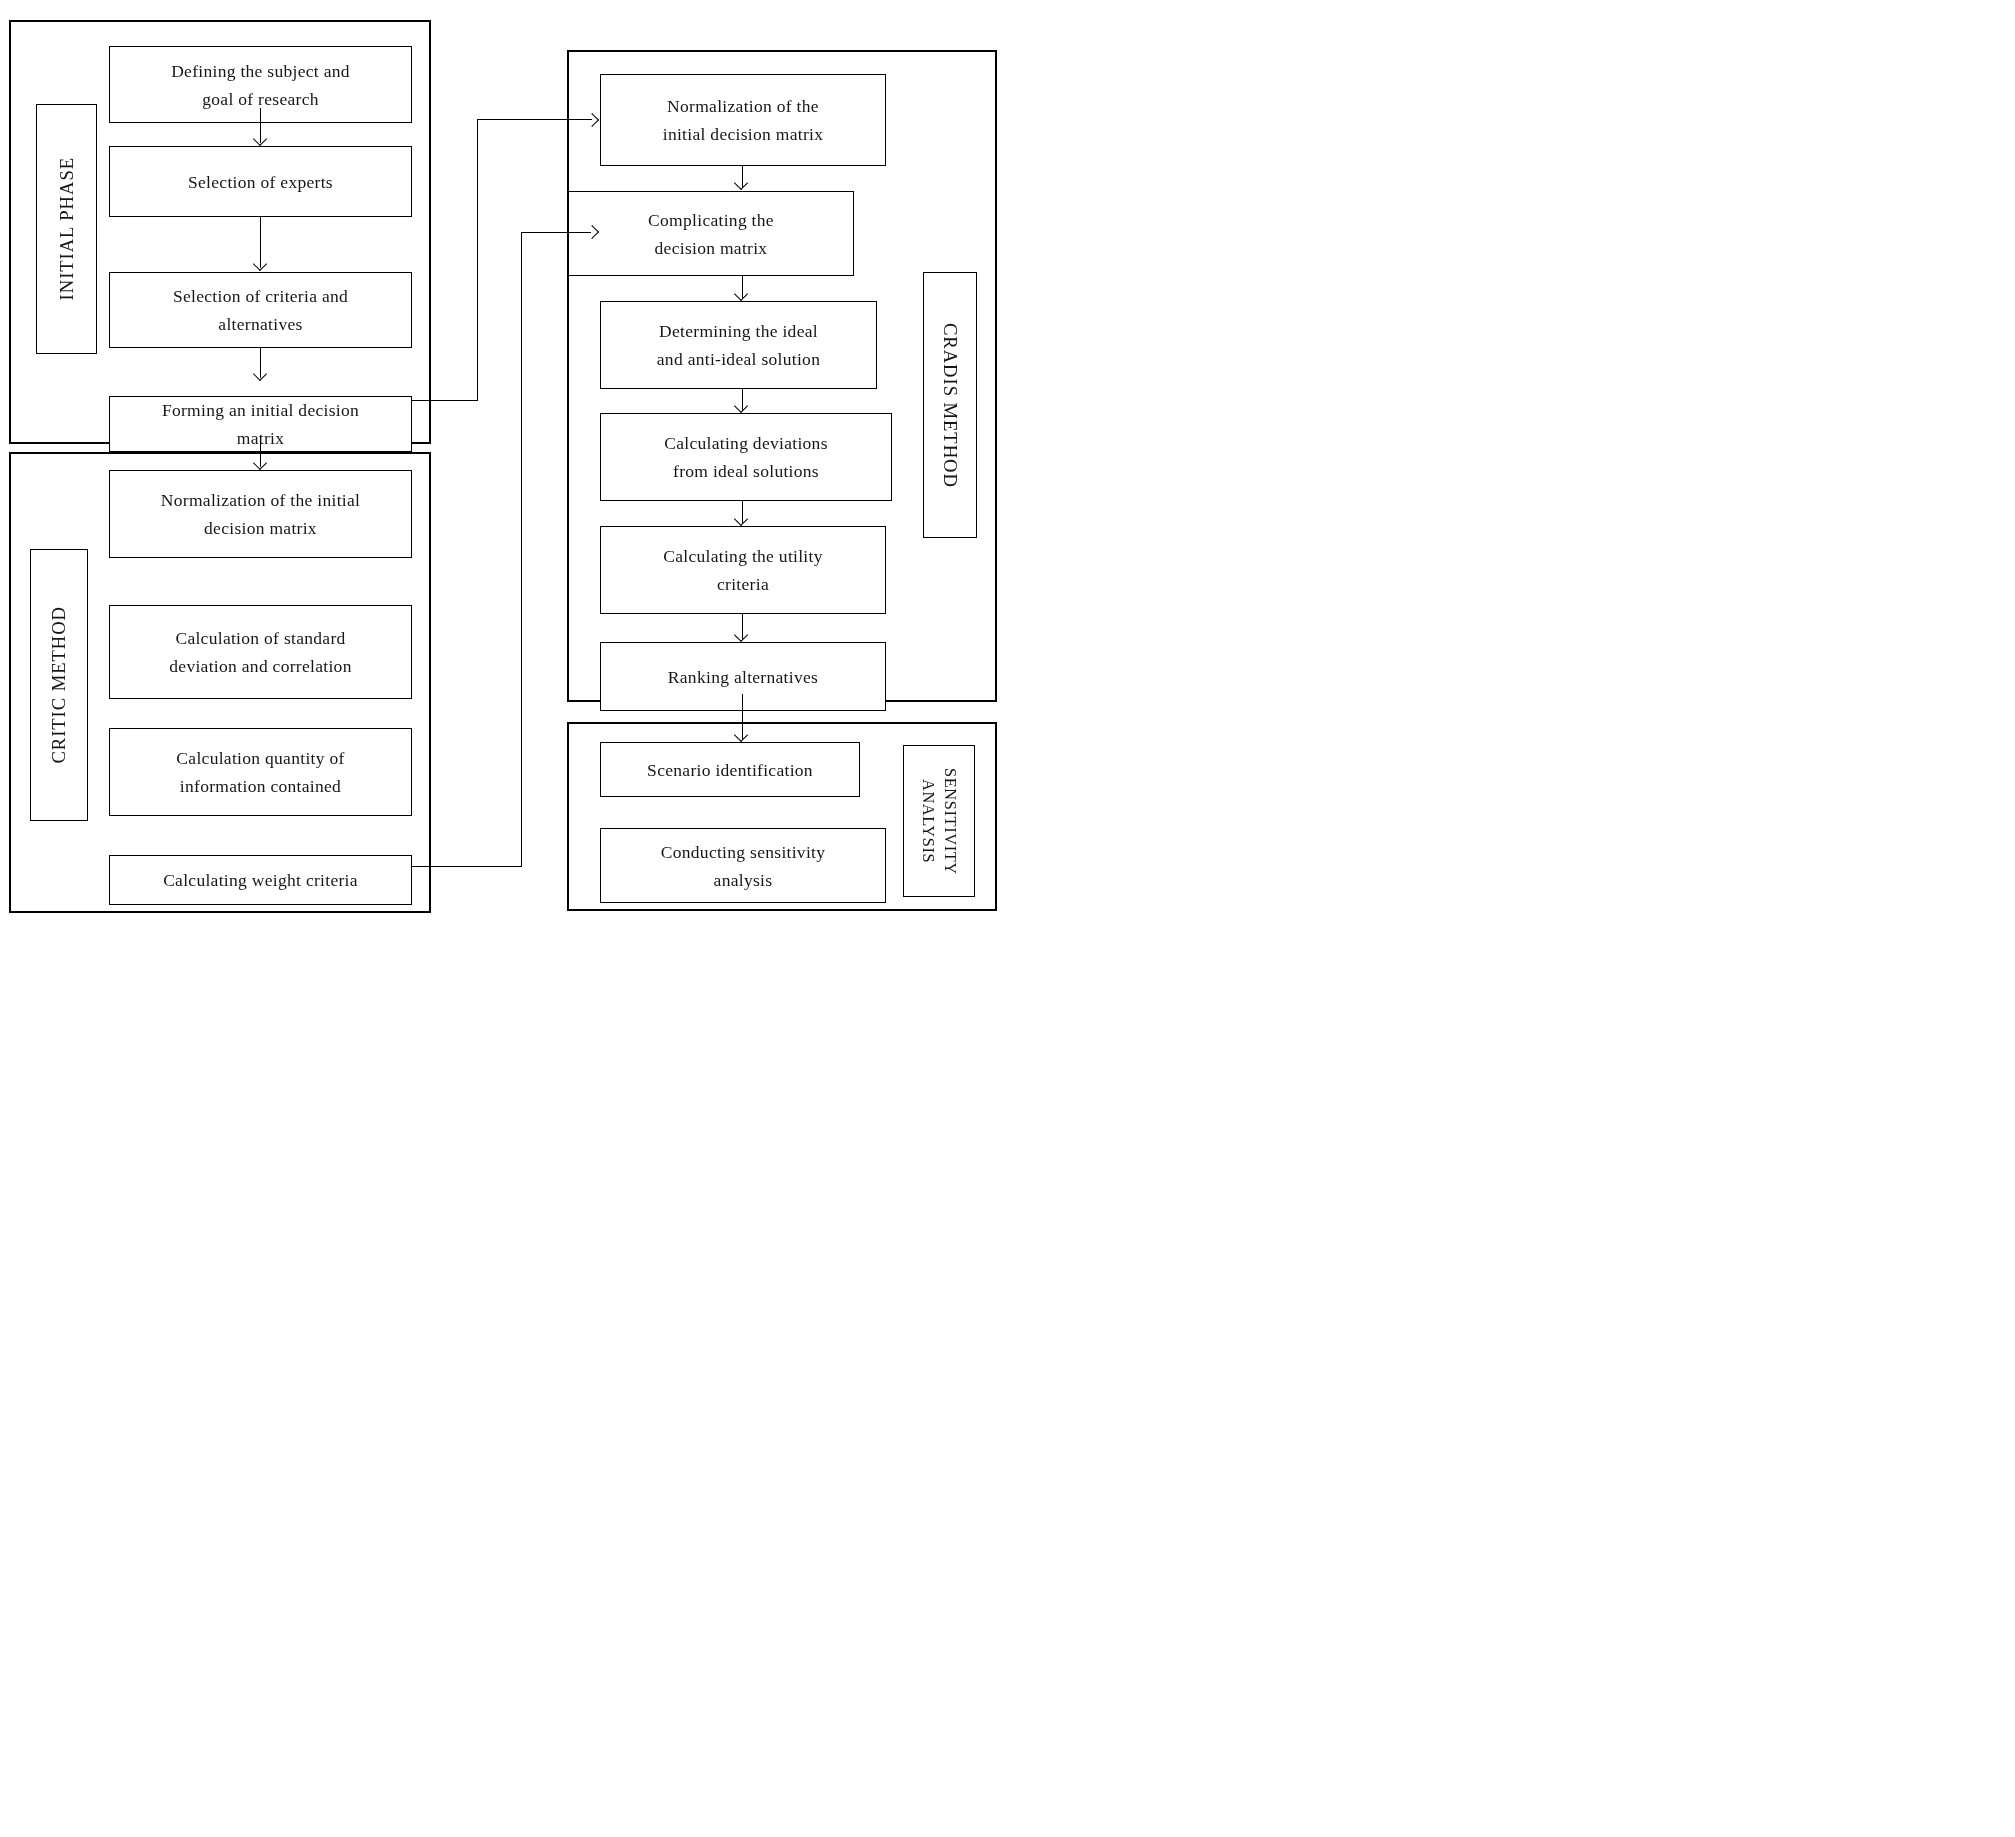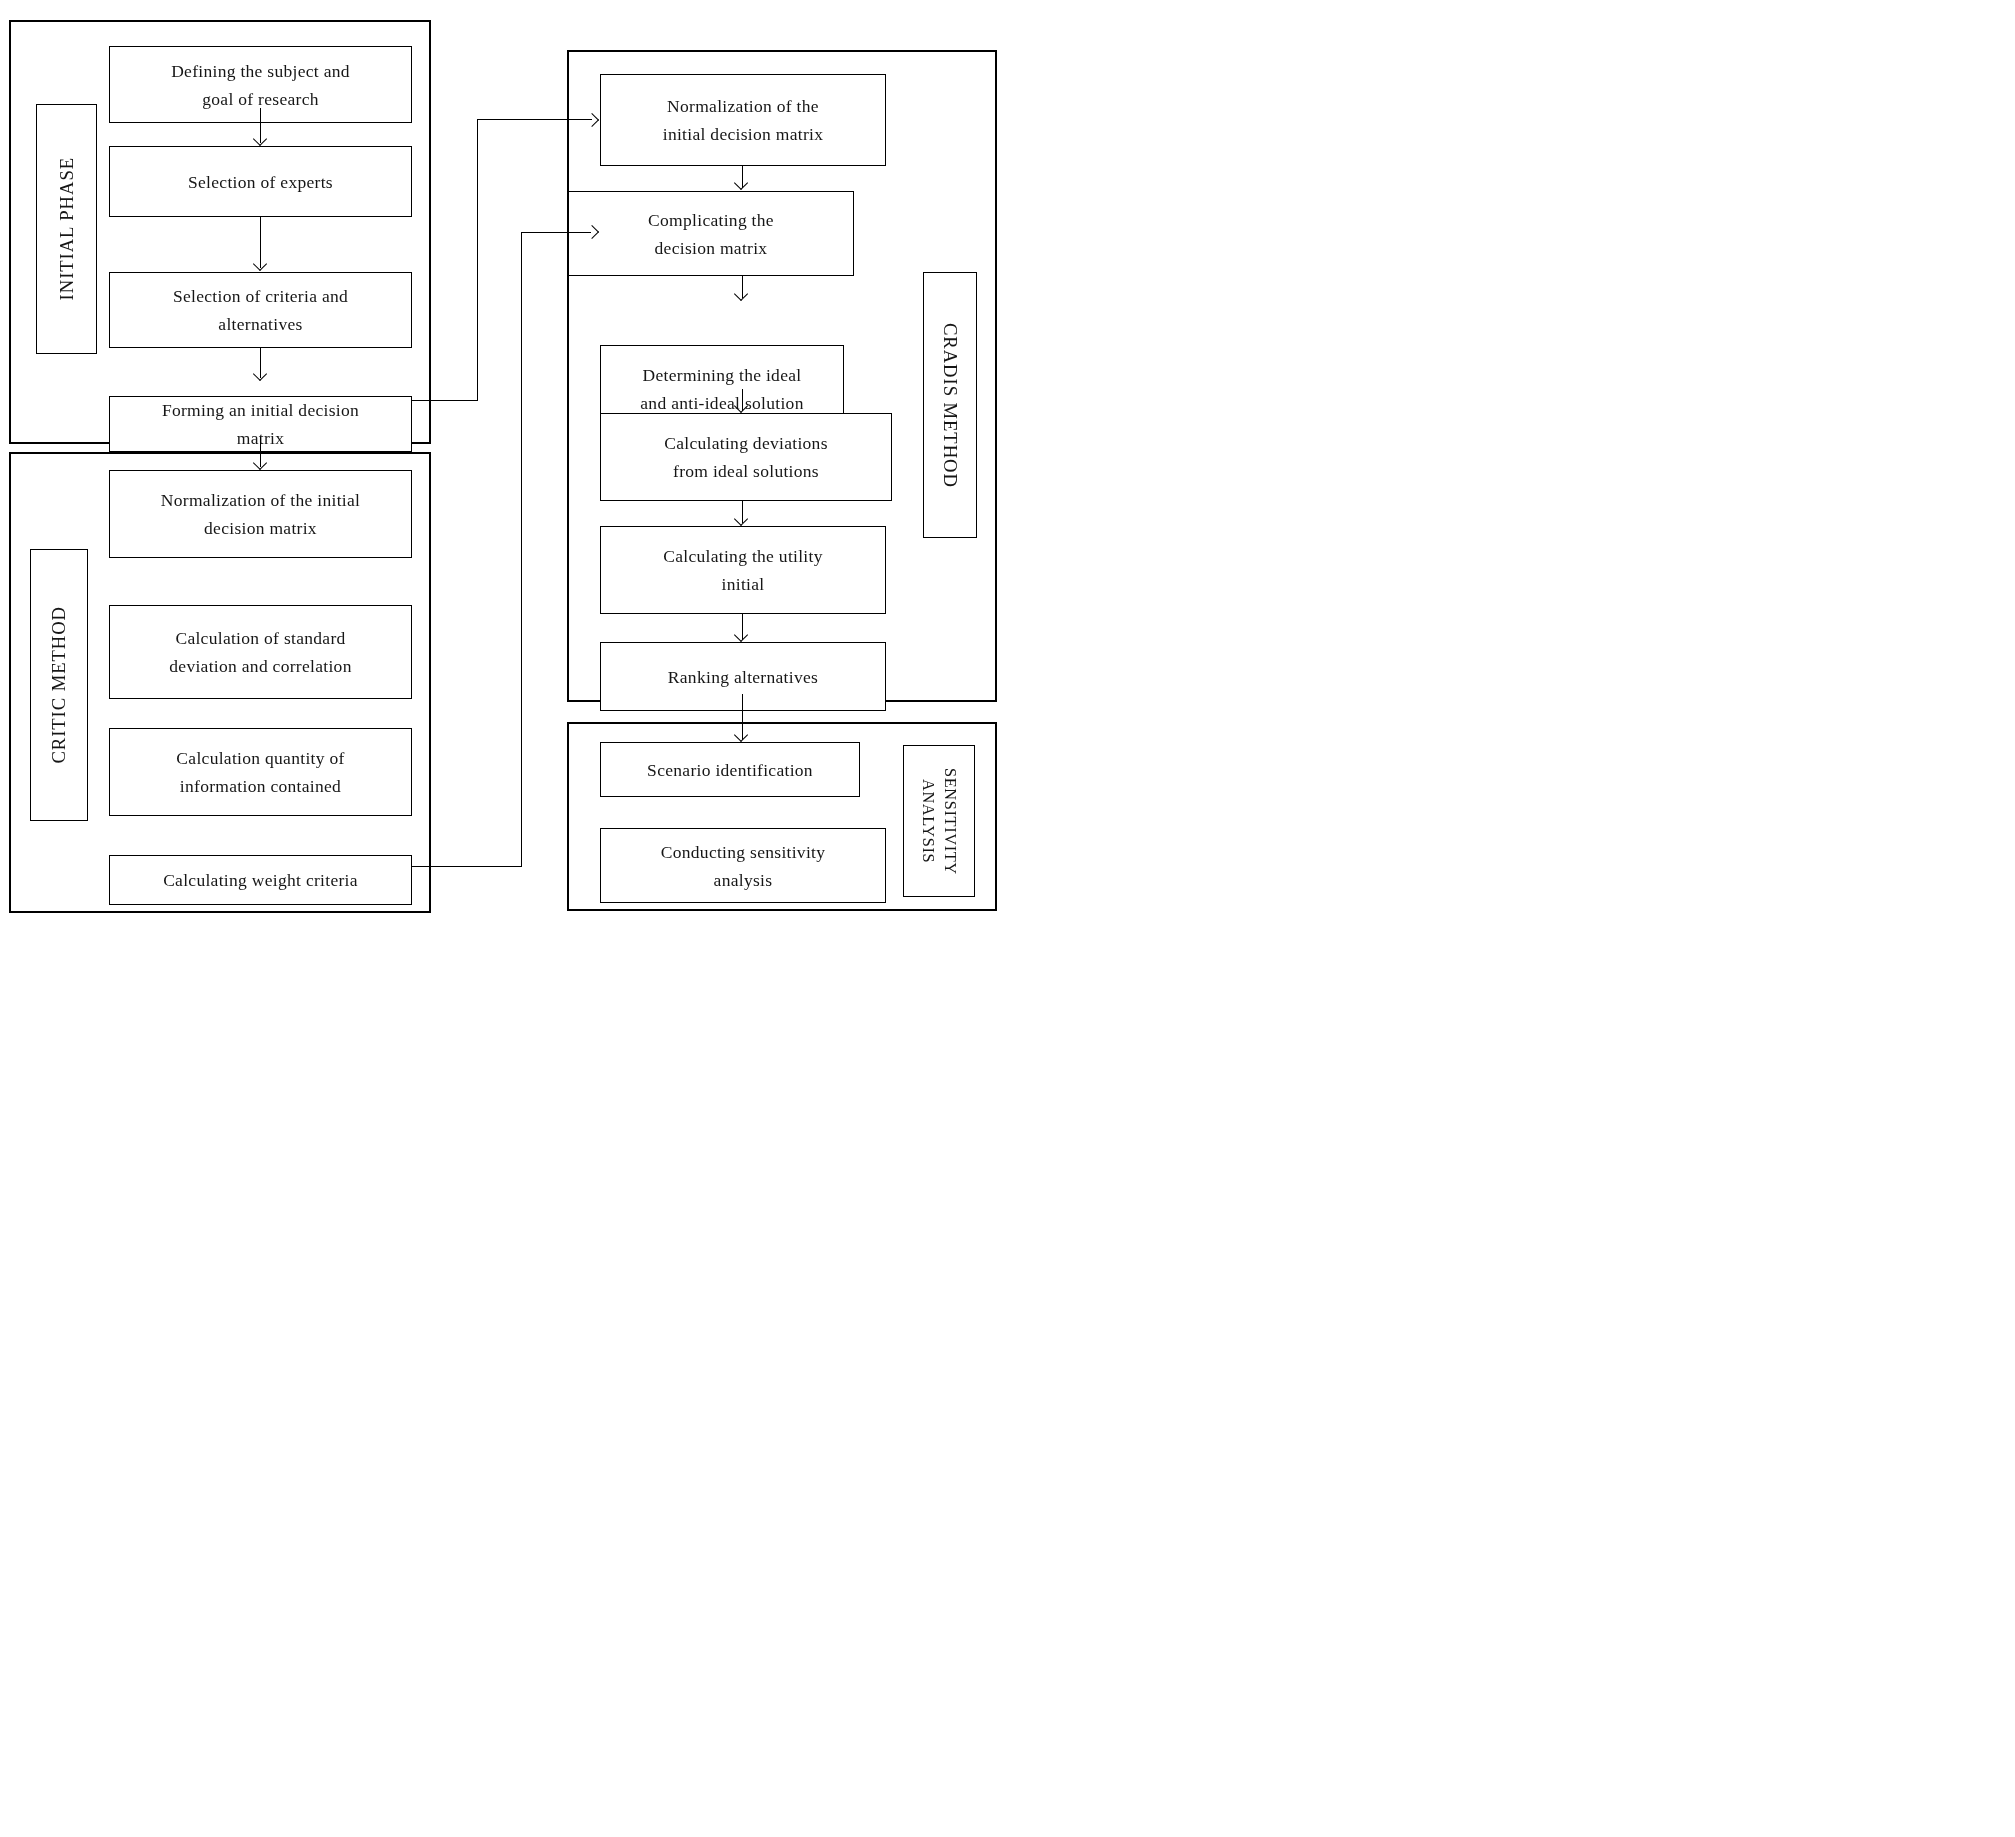--- a/index.html
+++ b/index.html
@@ -125,31 +125,31 @@
   </div>
 
   <div class="fbox" style="left:600px;top:74px;width:286px;height:92px;">
     <span>Normalization of the
 initial decision matrix</span>
   </div>
   <div class="fbox" style="left:568px;top:191px;width:286px;height:85px;">
     <span>Complicating the
 decision matrix</span>
   </div>
-  <div class="fbox" style="left:600px;top:301px;width:244px;height:88px;margin-top:44px;">
+  <div class="fbox" style="left:600px;top:301px;width:277px;height:88px;">
     <span>Determining the ideal
 and anti-ideal solution</span>
   </div>
   <div class="fbox" style="left:600px;top:413px;width:292px;height:88px;">
     <span>Calculating deviations
 from ideal solutions</span>
   </div>
   <div class="fbox" style="left:600px;top:526px;width:286px;height:88px;">
     <span>Calculating the utility
-initial</span>
+criteria</span>
   </div>
   <div class="fbox" style="left:600px;top:642px;width:286px;height:69px;">
     <span>Ranking alternatives</span>
   </div>
 
   <div class="fbox" style="left:600px;top:742px;width:260px;height:55px;">
     <span>Scenario identification</span>
   </div>
   <div class="fbox" style="left:600px;top:828px;width:286px;height:75px;">
     <span>Conducting sensitivity

